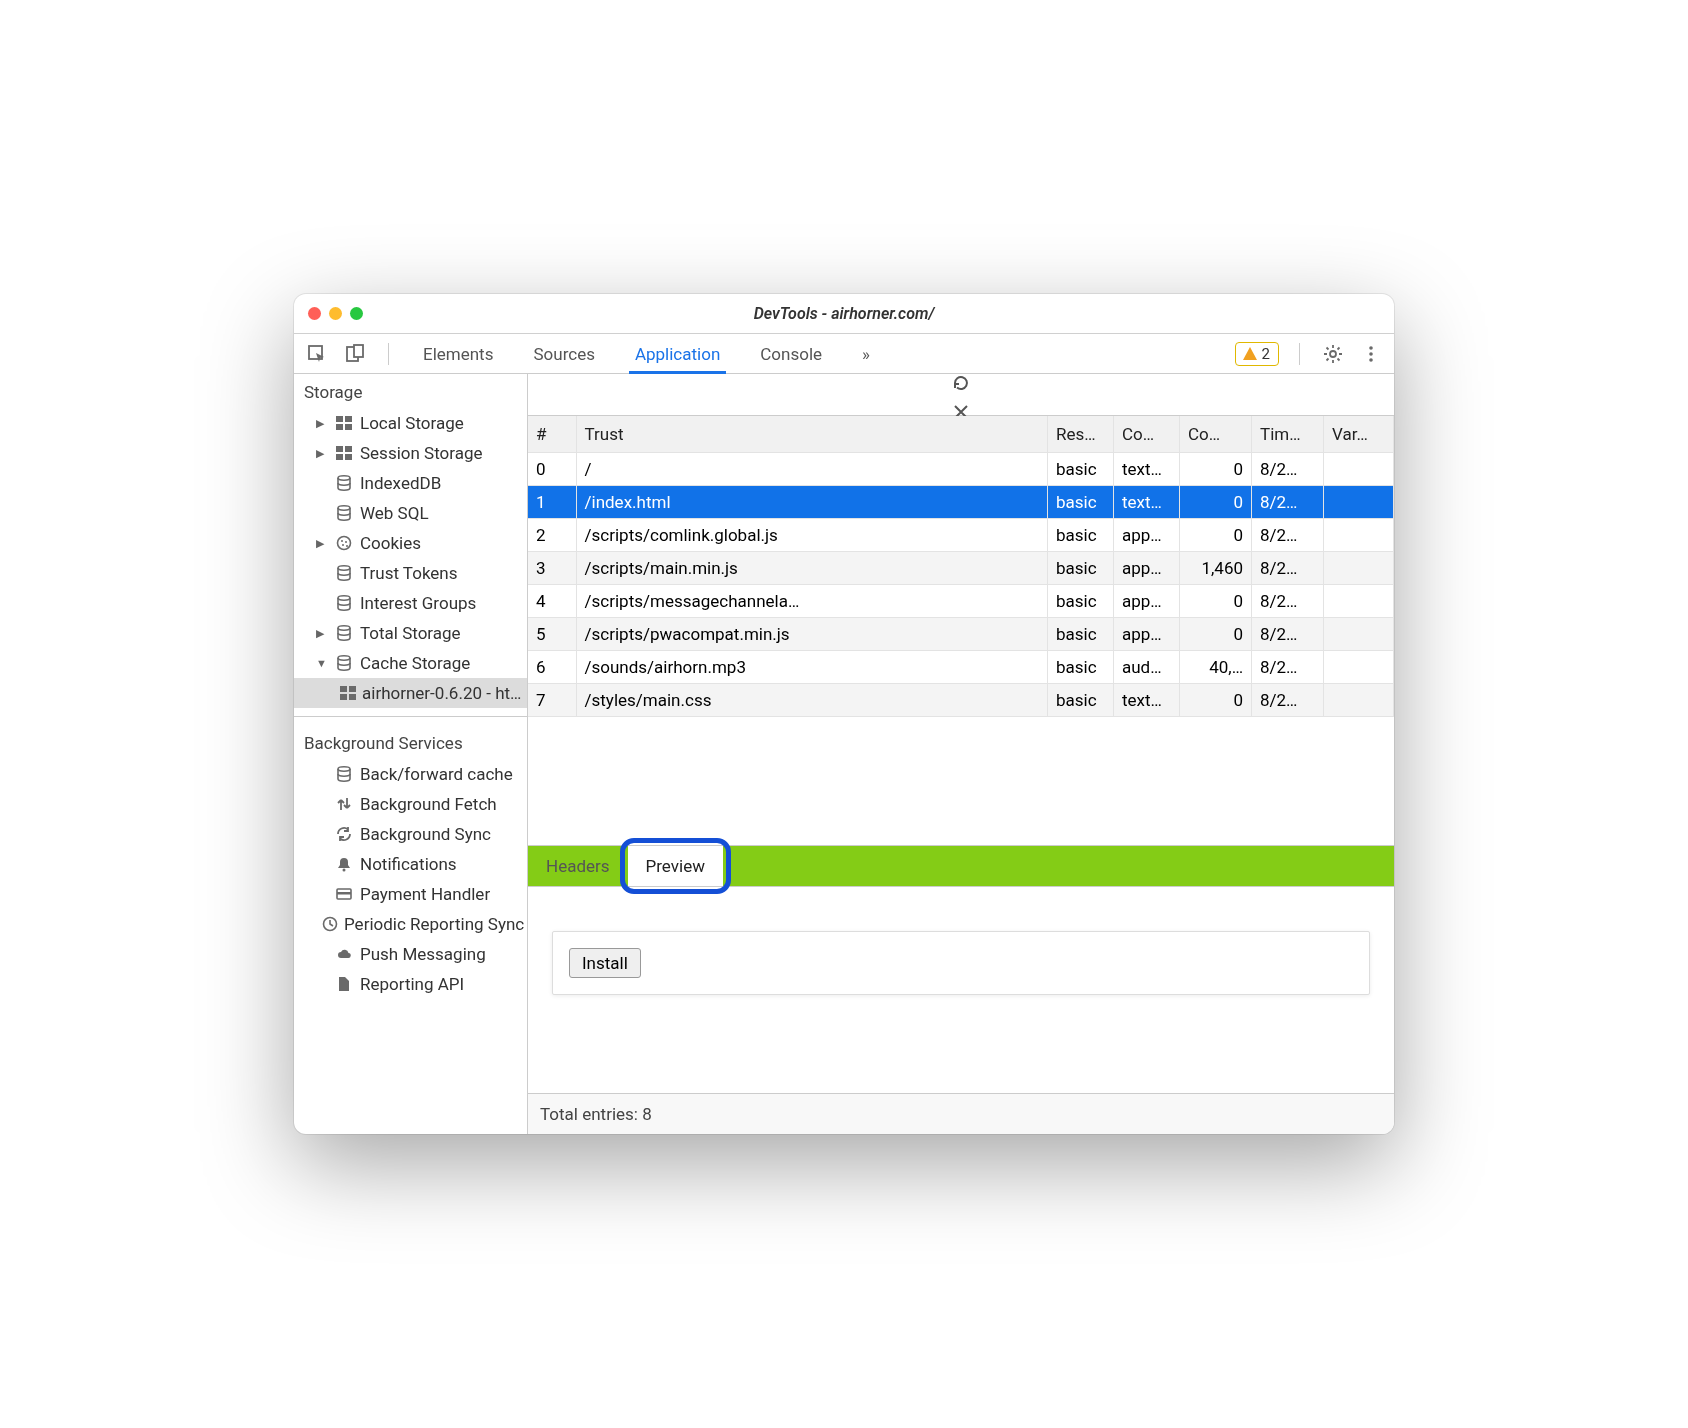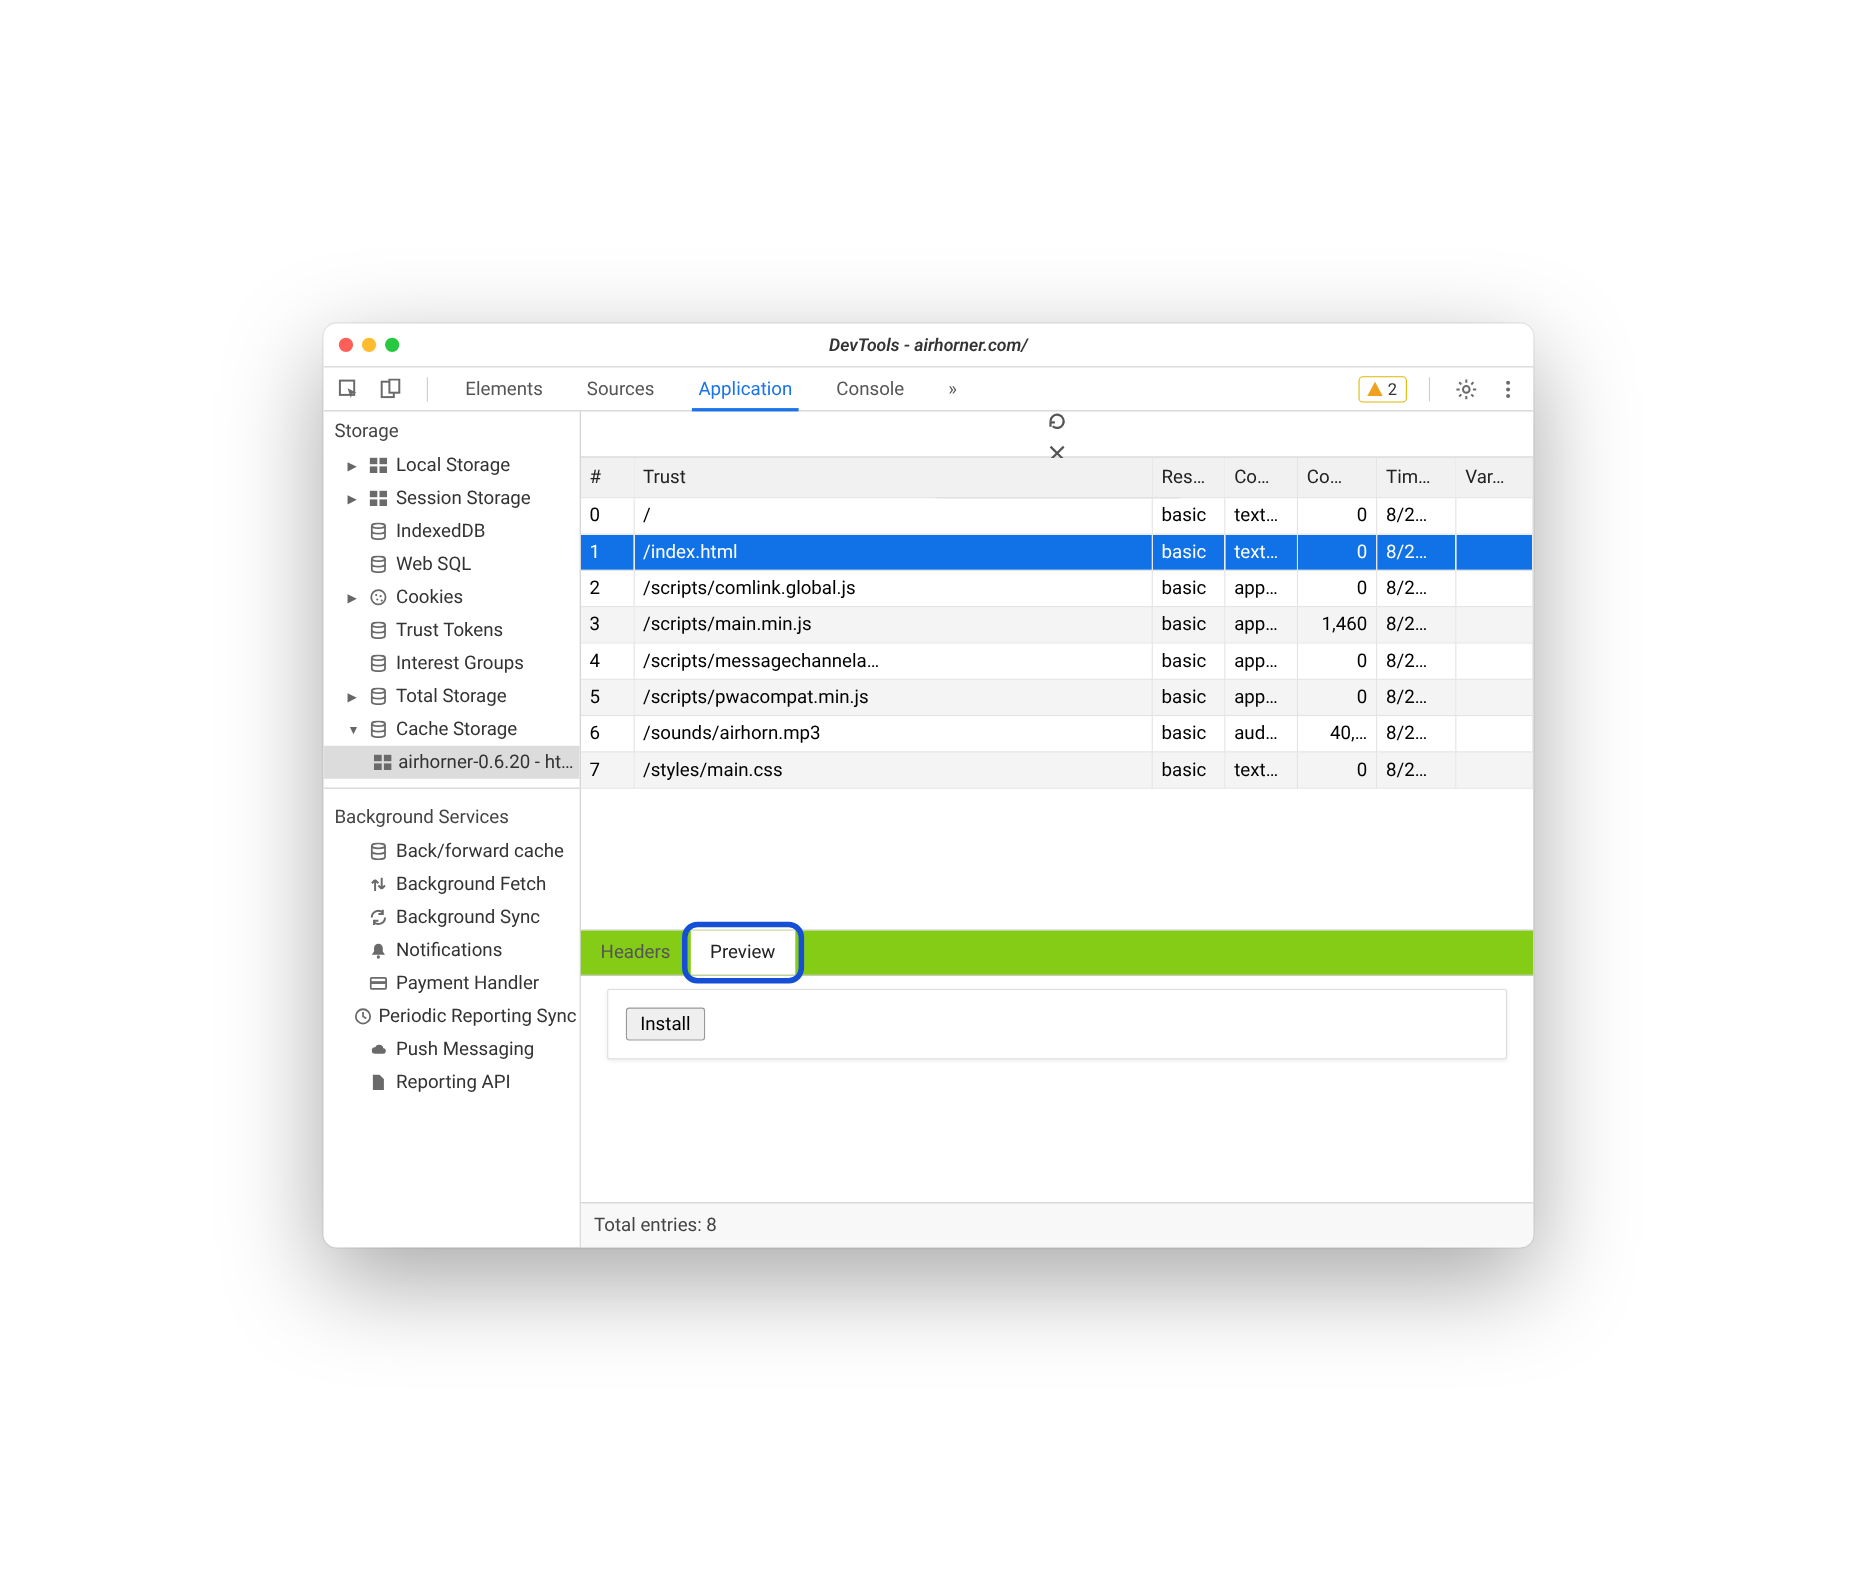--- a/index.html
+++ b/index.html
@@ -39,21 +39,21 @@
 th,td{border-bottom:1px solid #e3e3e3;border-right:1px solid #e3e3e3;padding:6px 8px;text-align:left;white-space:nowrap;overflow:hidden;text-overflow:ellipsis;}
 th{background:#f1f1f1;color:#222;font-weight:400;height:36px;position:relative;}
 tbody tr:nth-child(even){background:#f4f4f4;}
 tbody tr.selrow td{background:#1172e8;color:#fff;}
 .num{text-align:right;}
 .table-wrap{height:430px;overflow:hidden;border-bottom:1px solid #ccc;}
 .detail-tabs{display:flex;border-bottom:1px solid #ccc;background:#84cc16;}
 .dtab{padding:10px 18px;font-size:17px;color:#555;cursor:pointer;position:relative;}
 .dtab.active{background:#fff;color:#222;}
 .highlight-ring{position:absolute;border:5px solid #144fd6;border-radius:14px;pointer-events:none;}
-.preview-area{flex:1;padding:12px 24px;background:#fff;}
+.preview-area{flex:1;padding:44px 24px;background:#fff;}
 .previewbox{background:#fff;border:1px solid #ddd;border-radius:2px;padding:16px;box-shadow:0 1px 4px rgba(0,0,0,.08);}
 .install-btn{font-size:17px;padding:4px 12px;border:1px solid #999;background:#efefef;border-radius:3px;cursor:pointer;}
 .footer{border-top:1px solid #ccc;padding:10px 12px;font-size:17px;color:#444;background:#f8f8f8;}
 svg{display:block;}
 </style>
 </head>
 <body>
 
 <div class="window">
 

